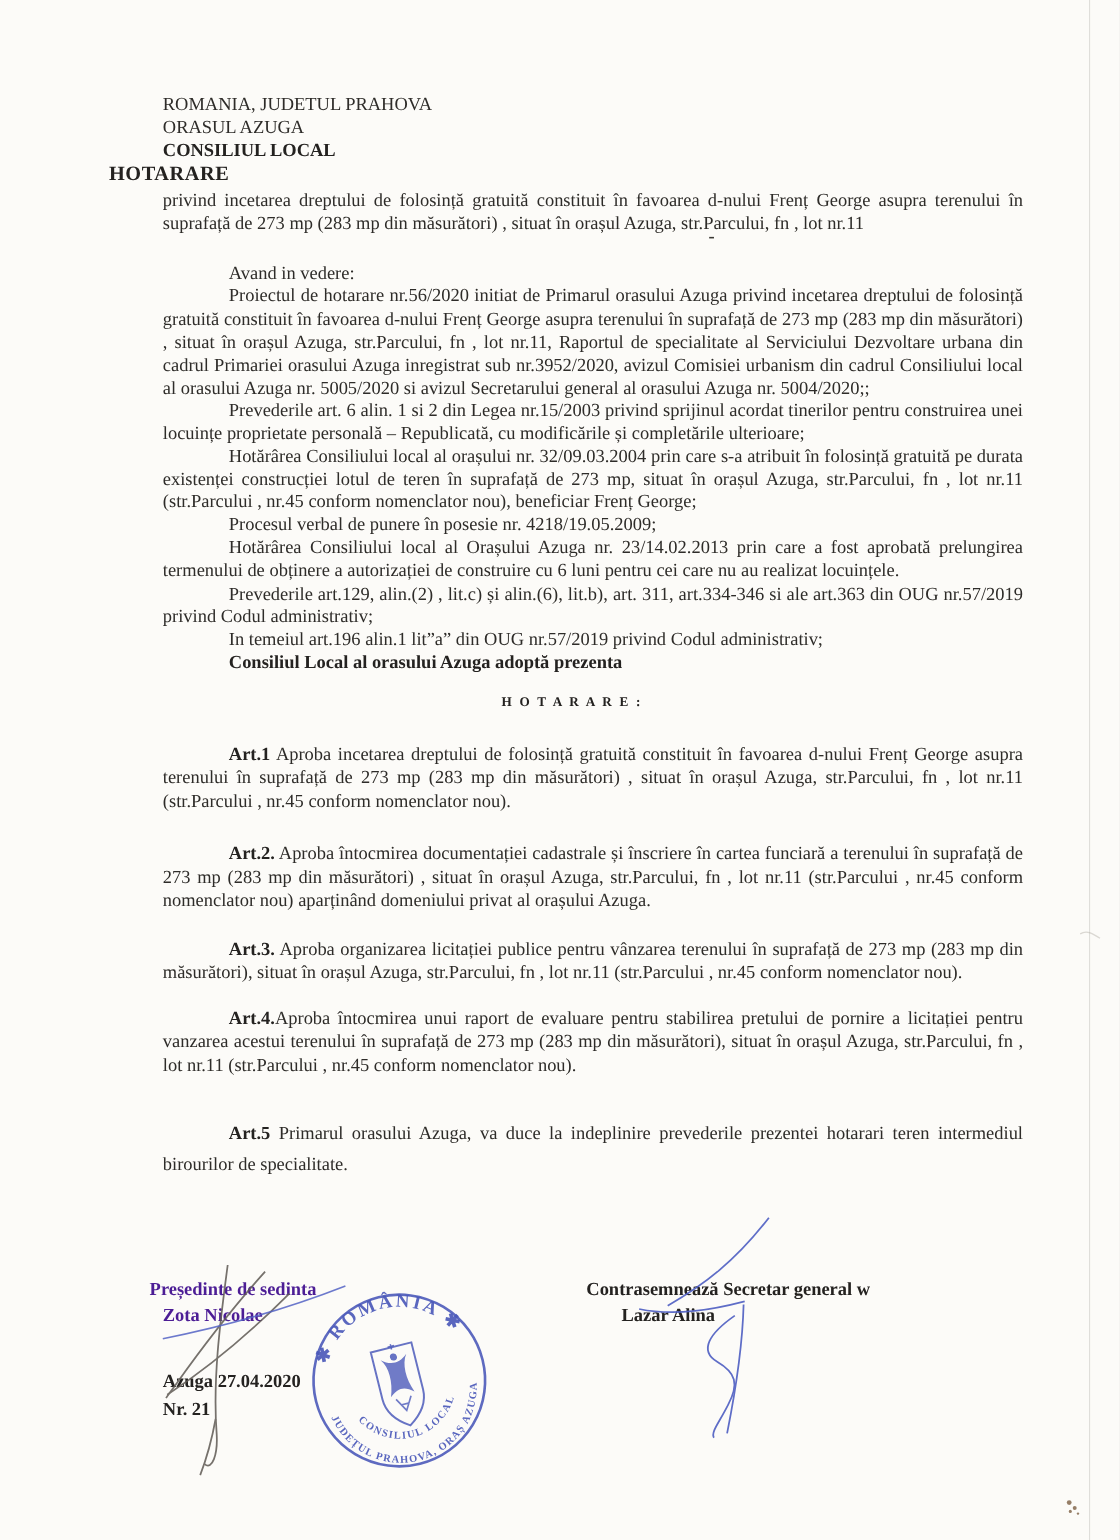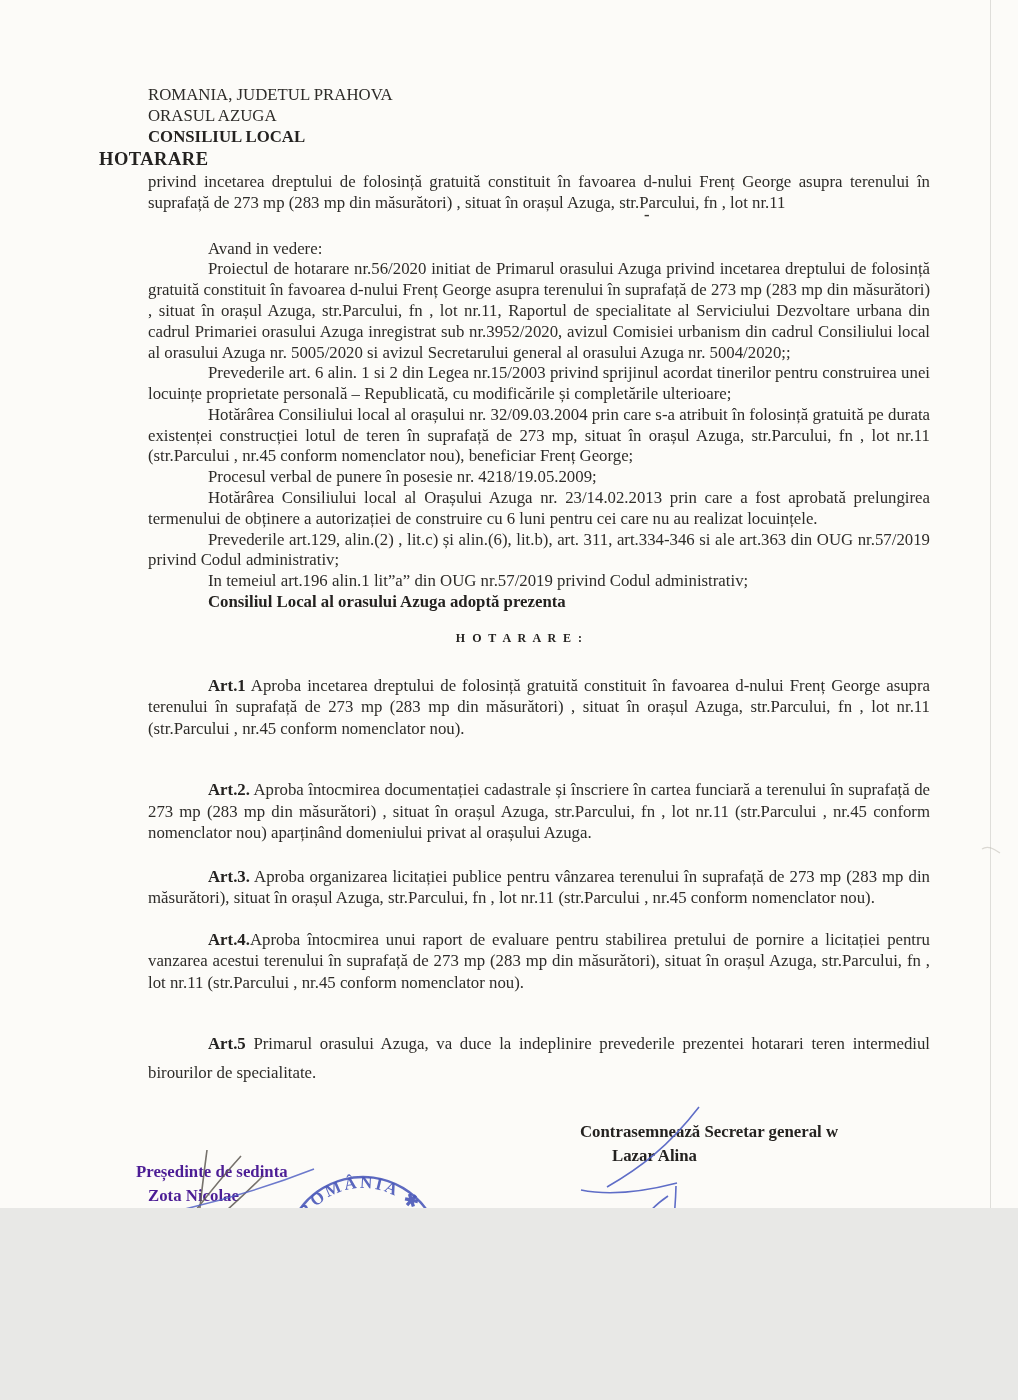--- a/index.html
+++ b/index.html
@@ -1,18 +1,18 @@
 <!DOCTYPE html>
 <html><head>
 <meta charset="utf-8">
 <style>
   html,body{margin:0;padding:0;background:#e8e8e6;}
   .page{
     position:relative;
-    width:1018px;height:1208px;
+    width:1018px;height:1400px;
     margin:0 auto;
     background:#fcfbf8;
     overflow:hidden;
     color:#2e2c29;
     font-family:"Liberation Serif","DejaVu Serif",serif;
     font-size:16.8px;
   }
   .content{
     position:absolute;left:148px;top:84px;width:782px;
   }
@@ -28,30 +28,30 @@
   .intro{margin-top:24px;text-indent:60px;line-height:21.5px;}
   .pre{text-indent:60px;}
   .adoption{text-indent:60px;font-weight:bold;color:#242220;}
   .title2{
     font-weight:bold;font-size:12px;letter-spacing:2px;
     text-align:center;transform:translateX(-19px);
     margin-top:14px;line-height:22px;color:#242220;
   }
   .art{text-indent:60px;line-height:21.5px;margin-top:24px;}
   .art1{margin-top:26px;}
-  .art2{margin-top:40px;}
+  .art2{margin-top:26px;}
   .art3{margin-top:22px;}
   .art4{margin-top:20px;}
   .art5{margin-top:36px;line-height:29px;}
   .art .lbl{font-weight:bold;color:#242220;}
   .stray-dash{position:absolute;left:644px;top:205px;font-weight:bold;color:#3a3834;}
   
   .sig-left{position:absolute;left:136px;top:1160px;font-weight:bold;color:#4c1d95;line-height:24px;}
   .sig-left .name{padding-left:12px;}
-  .sig-right{position:absolute;left:533px;top:1120px;font-weight:bold;color:#242220;line-height:24px;margin-left:47px;}
+  .sig-right{position:absolute;left:533px;top:1160px;font-weight:bold;color:#242220;line-height:24px;}
   .sig-right .name{padding-left:32px;}
   .footer-block{position:absolute;left:148px;top:1243px;font-weight:bold;color:#242220;line-height:25px;}
   
   .stamp{
     position:absolute;left:281px;top:1171px;width:164px;height:168px;
     transform:rotate(-14deg);opacity:.92;
   }
   
   .overlay{position:absolute;left:0;top:0;pointer-events:none;}
   .scan-line{position:absolute;left:990px;top:0;width:1px;height:1400px;background:rgba(175,175,168,.38);}

